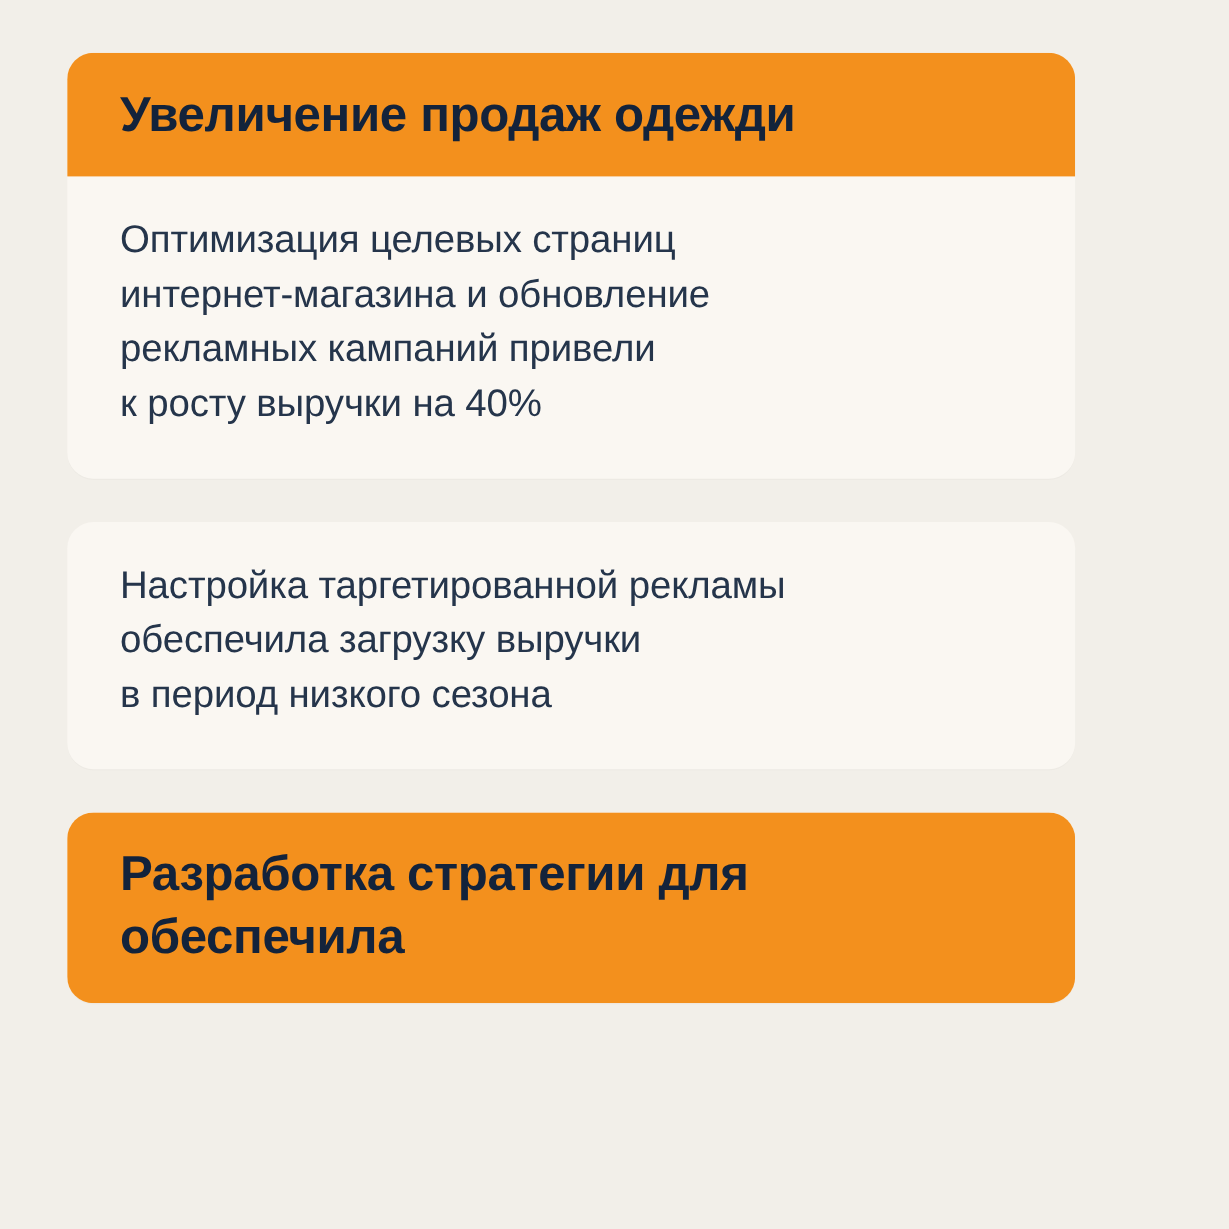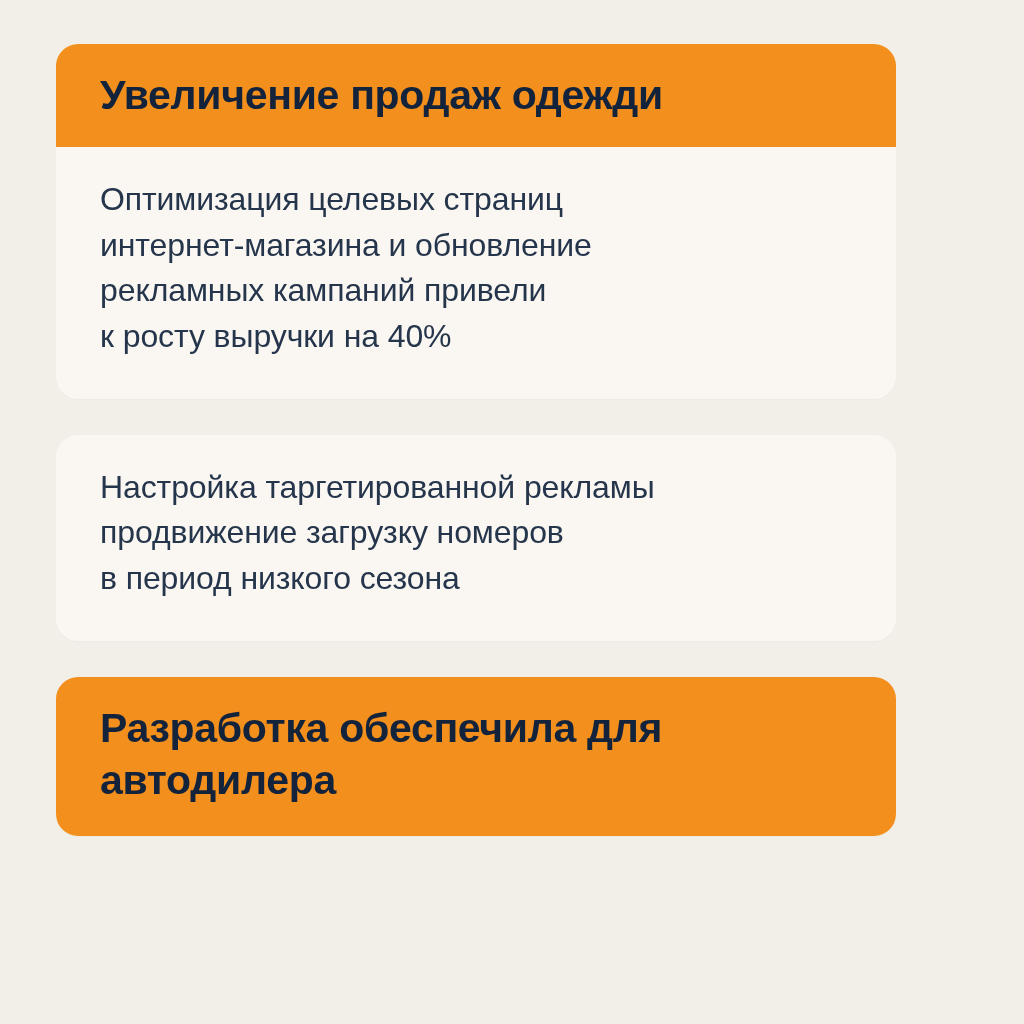--- a/index.html
+++ b/index.html
@@ -69,24 +69,24 @@
       <p class="card-text" style="color: rgb(37, 53, 75);">Оптимизация целевых страниц
 интернет-магазина и обновление
 рекламных кампаний привели
 к росту выручки на 40%</p>
     </div>
   </div>
 
   <div class="card card--2" style="background: rgb(250, 247, 242);">
     <div class="card-body">
       <p class="card-text" style="color: rgb(37, 53, 75);">Настройка таргетированной рекламы
-продвижение загрузку номеров
+обеспечила загрузку выручки
 в период низкого сезона</p>
     </div>
   </div>
 
   <div class="card card--3" style="background: rgb(250, 247, 242);">
     <div class="card-header" style="background: rgb(243, 144, 29);">
-      <h2 class="card-title" style="color: rgb(19, 35, 59);">Разработка обеспечила для автодилера</h2>
+      <h2 class="card-title" style="color: rgb(19, 35, 59);">Разработка стратегии для обеспечила</h2>
     </div>
   </div>
 
 </div>
 
 </body></html>

